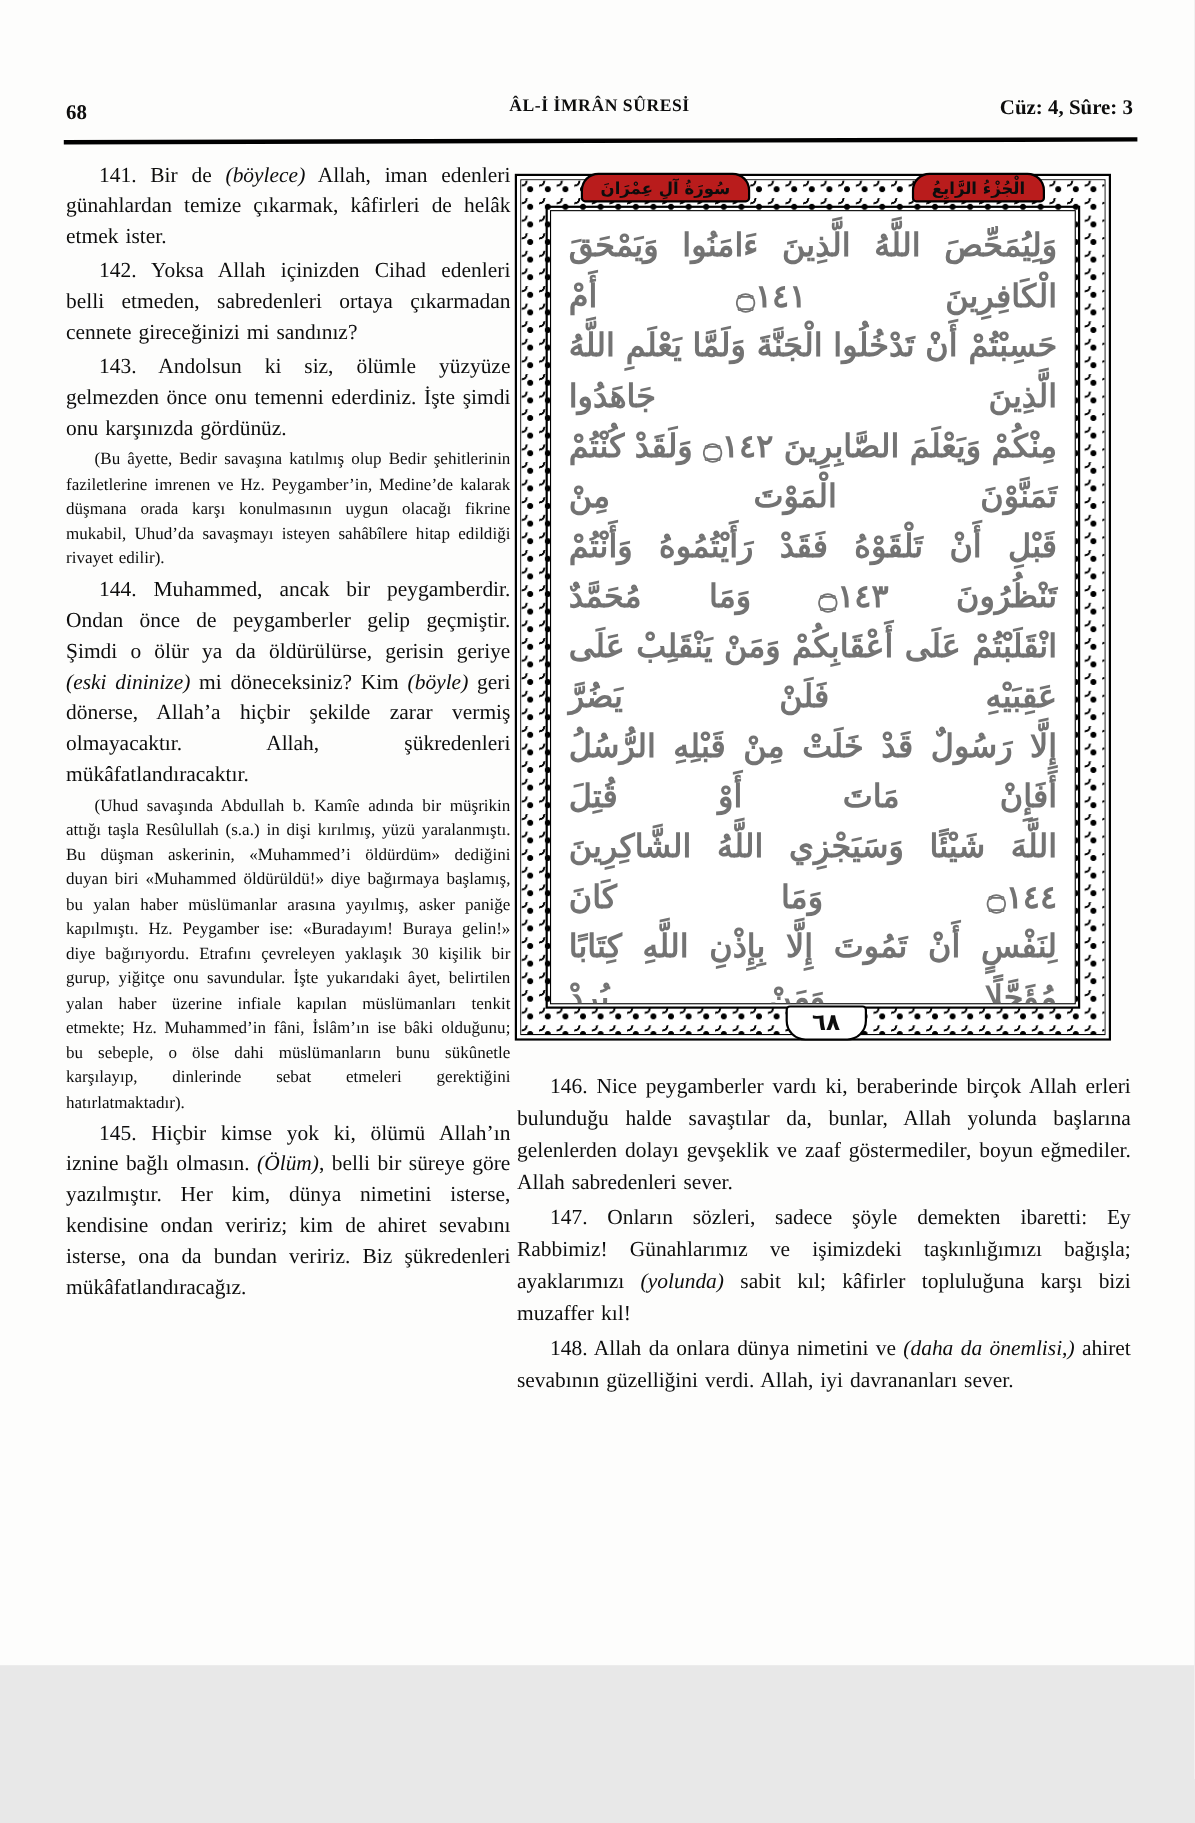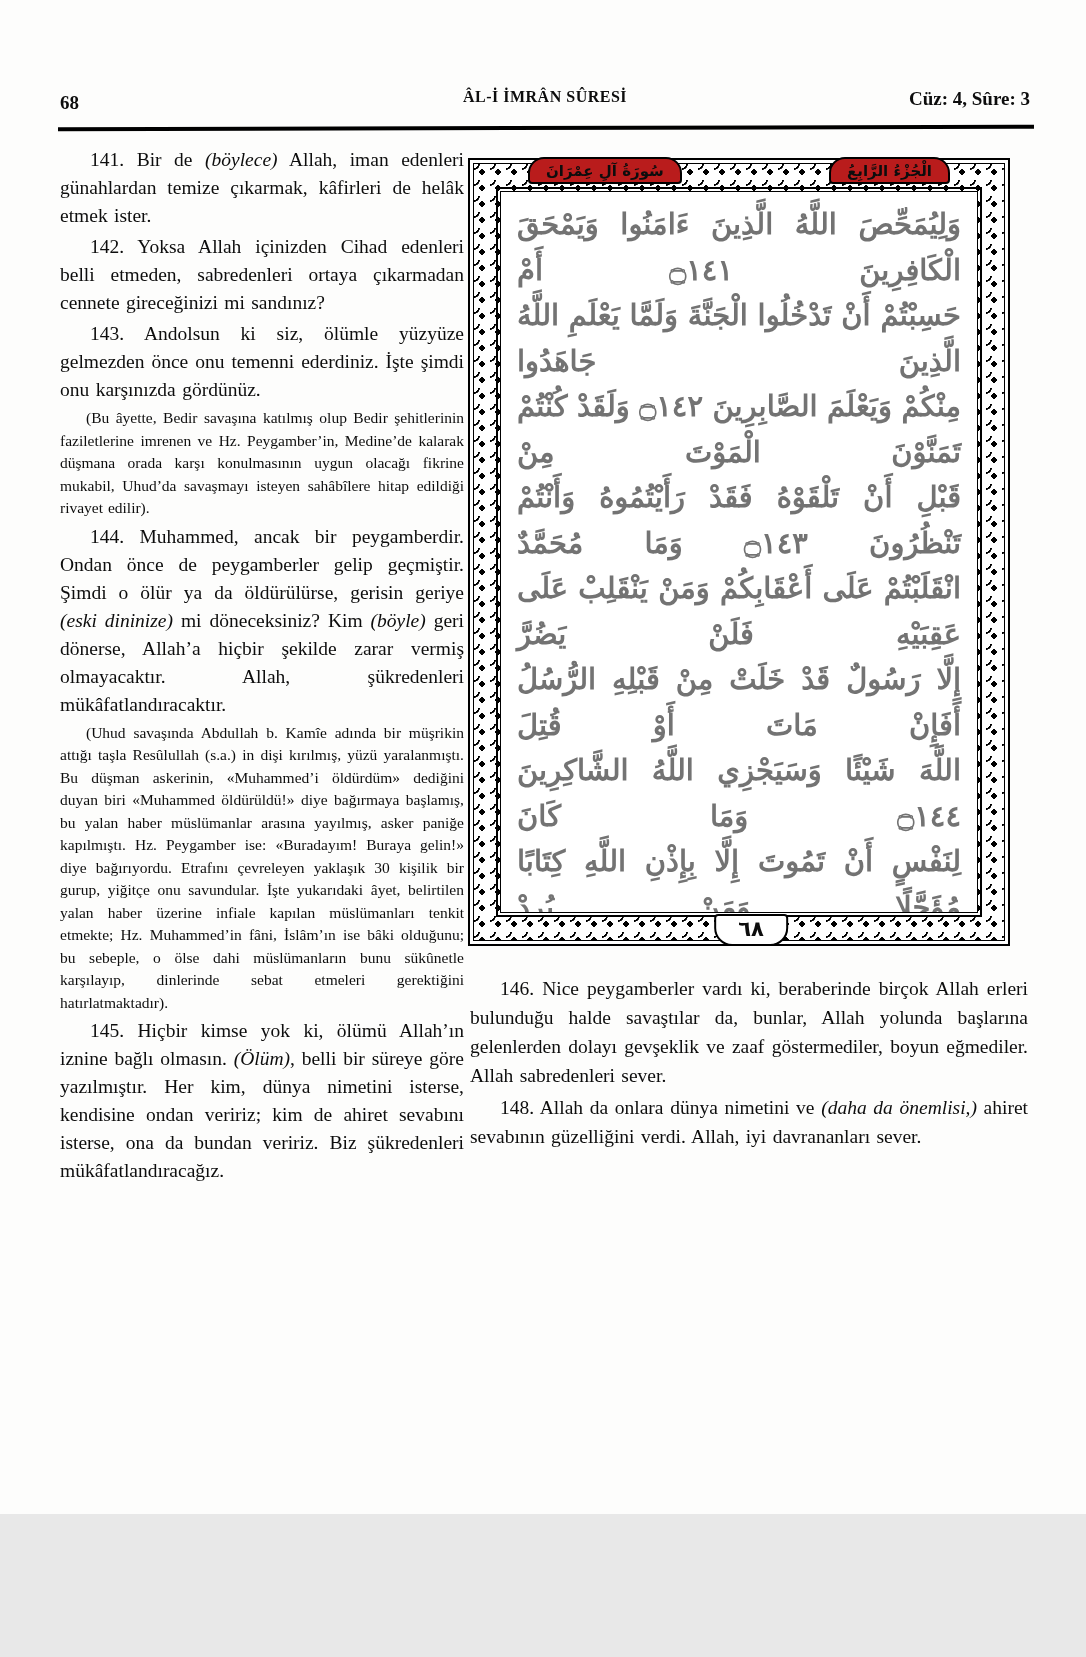--- a/index.html
+++ b/index.html
@@ -79,16 +79,17 @@
           </div>
       </div>
       <div class="cartouche cart-surah">سُورَةُ آلِ عِمْرَانَ</div>
       <div class="cartouche cart-juz">الْجُزْءُ الرَّابِعُ</div>
       <div class="pagenum-cartouche">٦٨</div>
     </div>
   </div>
 
   <div class="right-col">
       <p class="para verse">146. Nice peygamberler vardı ki, beraberinde birçok Allah erleri bulunduğu halde savaştılar da, bunlar, Allah yolunda başlarına gelenlerden dolayı gevşeklik ve zaaf göstermediler, boyun eğmediler. Allah sabredenleri sever.</p>
+      <p class="para verse">147. Onların sözleri, sadece şöyle demekten ibaretti: Ey Rabbimiz! Günahlarımız ve işimizdeki taşkınlığımızı bağışla; ayaklarımızı <i>(yolunda)</i> sabit kıl; kâfirler topluluğuna karşı bizi muzaffer kıl!</p>
       <p class="para verse">148. Allah da onlara dünya nimetini ve <i>(daha da önemlisi,)</i> ahiret sevabının güzelliğini verdi. Allah, iyi davrananları sever.</p>
     </div>
 
 </div>
 
 </body></html>

